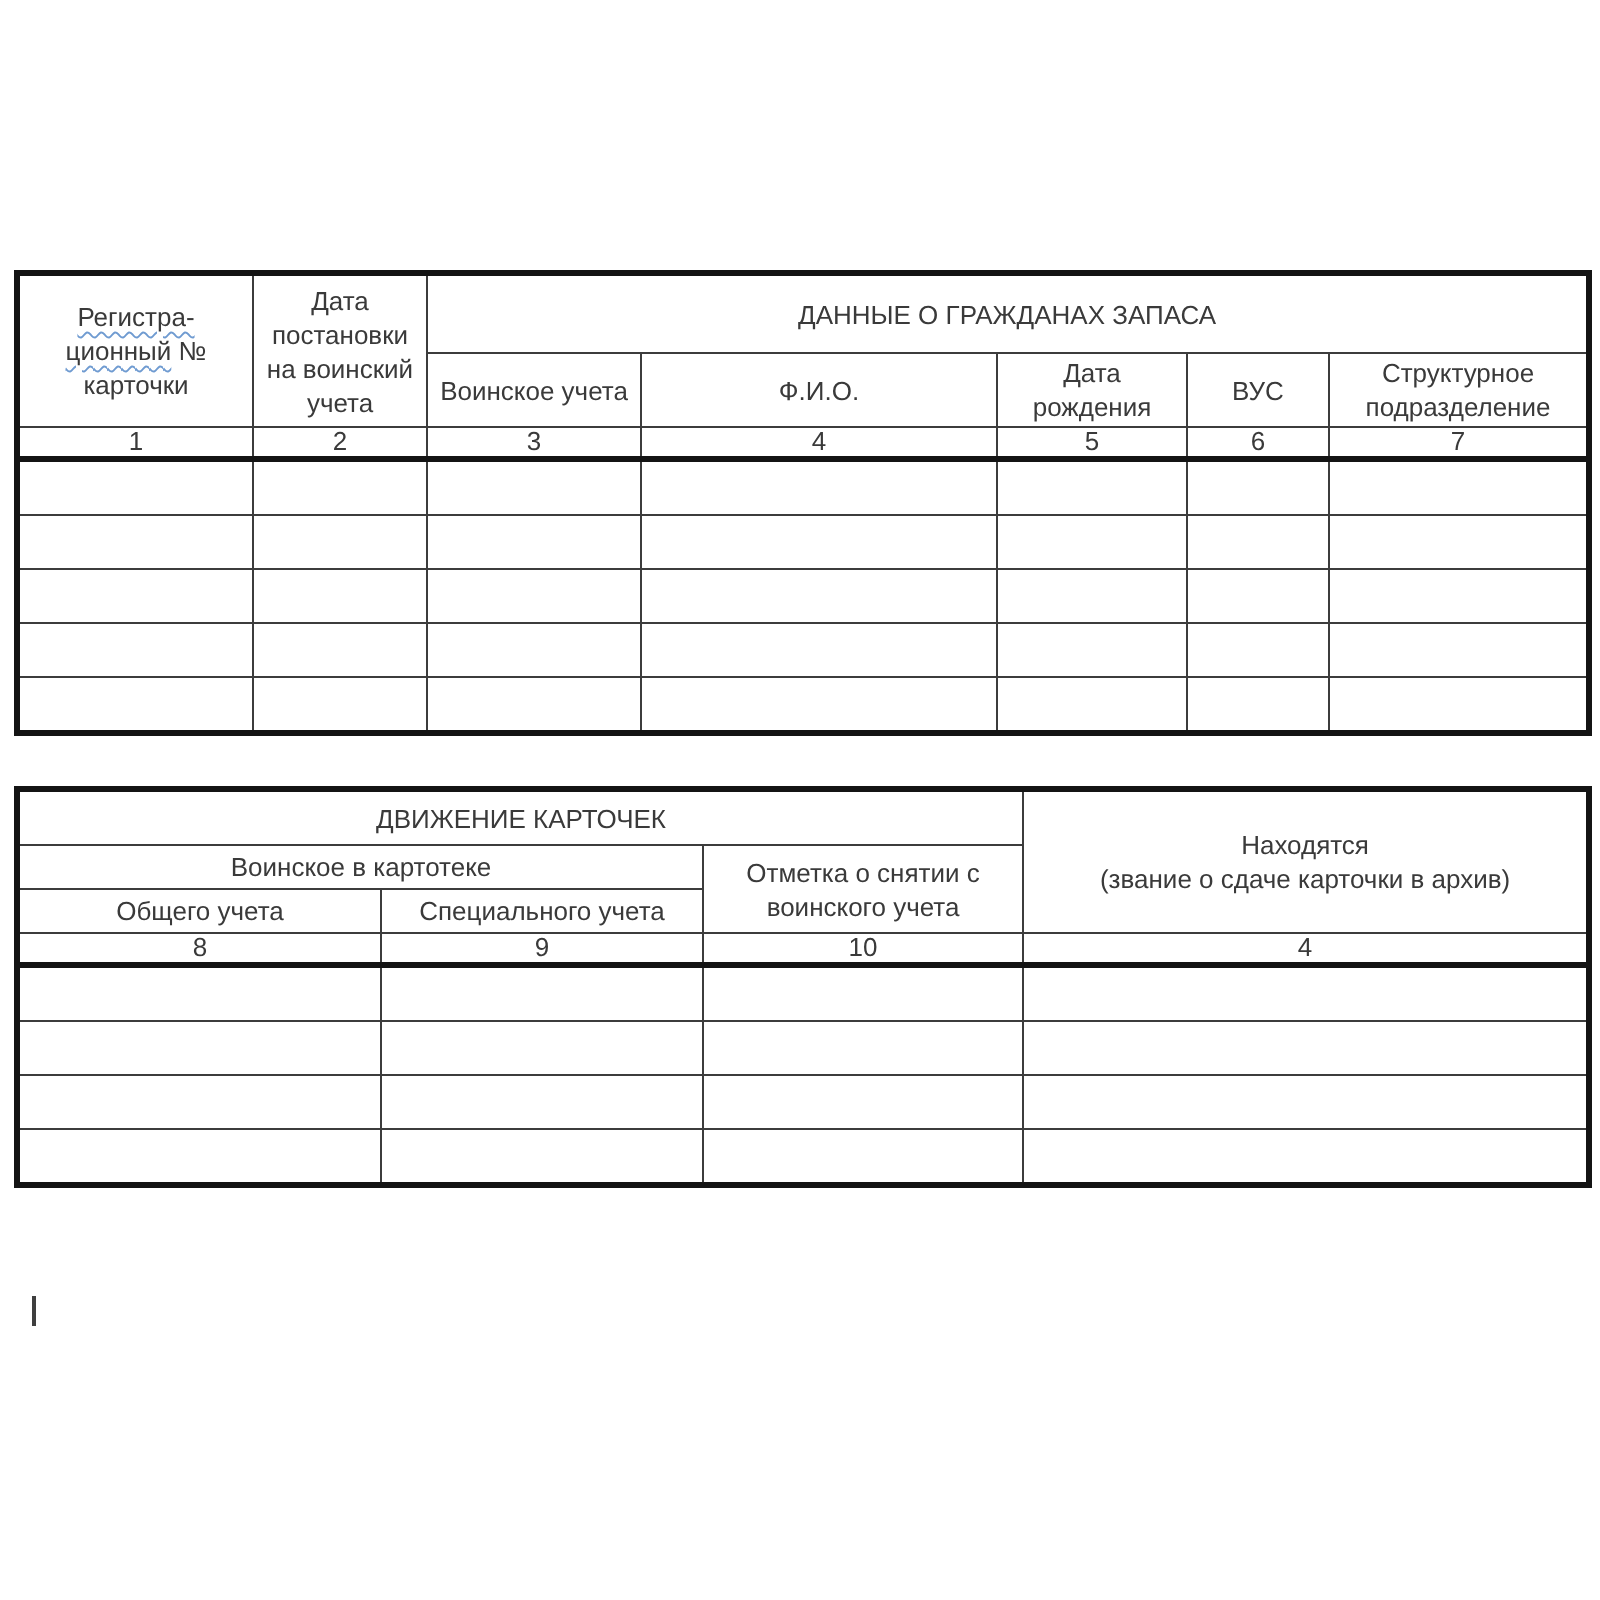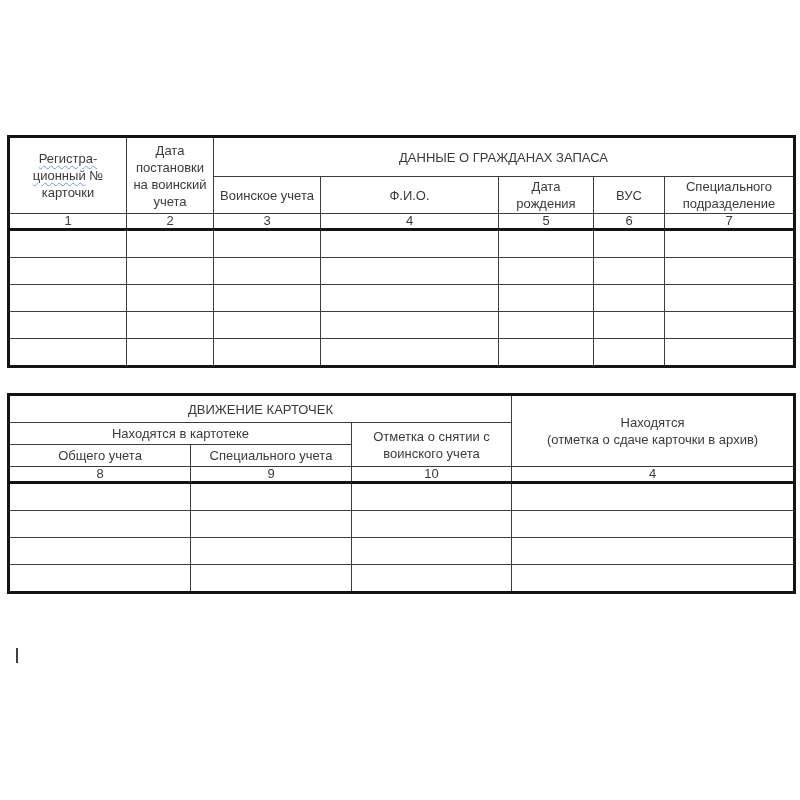--- a/index.html
+++ b/index.html
@@ -83,21 +83,21 @@
         <span>карточки</span>
       </td>
       <td rowspan="2">Дата постановки на воинский учета</td>
       <td colspan="5">ДАННЫЕ О ГРАЖДАНАХ ЗАПАСА</td>
     </tr>
     <tr class="rowB">
       <td>Воинское учета</td>
       <td>Ф.И.О.</td>
       <td>Дата рождения</td>
       <td>ВУС</td>
-      <td>Специального подразделение</td>
+      <td>Структурное подразделение</td>
     </tr>
     <tr class="num-row">
       <td>1</td>
       <td>2</td>
       <td>3</td>
       <td>4</td>
       <td>5</td>
       <td>6</td>
       <td>7</td>
     </tr>
@@ -154,25 +154,25 @@
     <col style="width:182px">
       <col style="width:161px">
       <col style="width:160px">
     <col style="width:283px">
   </colgroup>
   <tbody>
     <tr class="rowA">
       <td colspan="3">ДВИЖЕНИЕ КАРТОЧЕК</td>
       <td rowspan="3">
         <div>Находятся</div>
-        <div class="note-line2">(отметка о сдаче карточки в архив)</div>
+        <div class="note-line2">(звание о сдаче карточки в архив)</div>
       </td>
     </tr>
     <tr class="rowB">
-      <td colspan="2">Находятся в картотеке</td>
+      <td colspan="2">Воинское в картотеке</td>
       <td rowspan="2">Отметка о снятии с воинского учета</td>
     </tr>
     <tr class="rowC">
       <td>Общего учета</td>
       <td>Специального учета</td>
     </tr>
     <tr class="num-row">
       <td>8</td>
       <td>9</td>
       <td>10</td>

